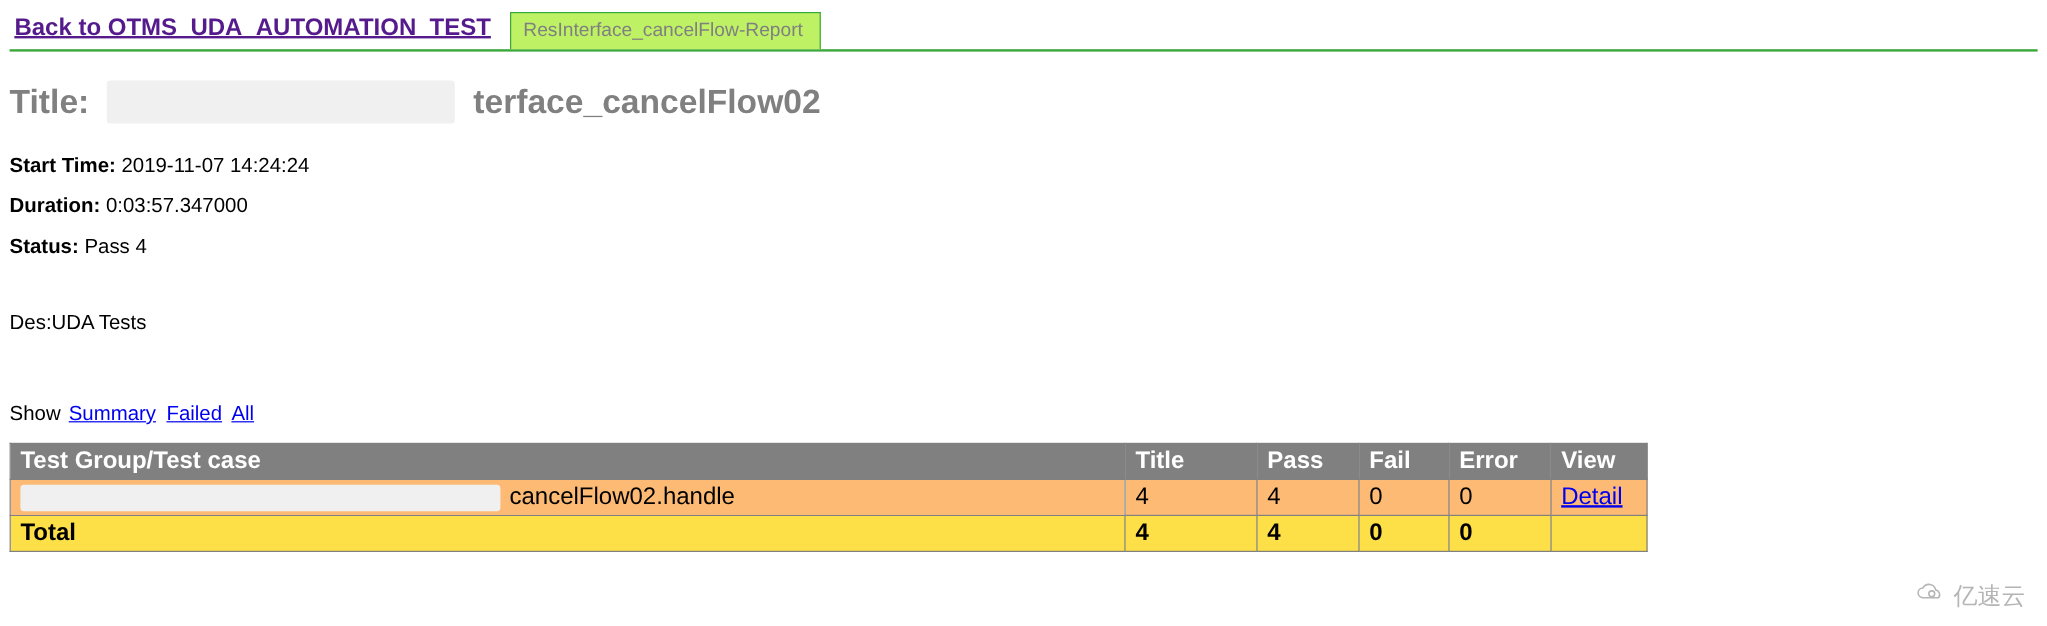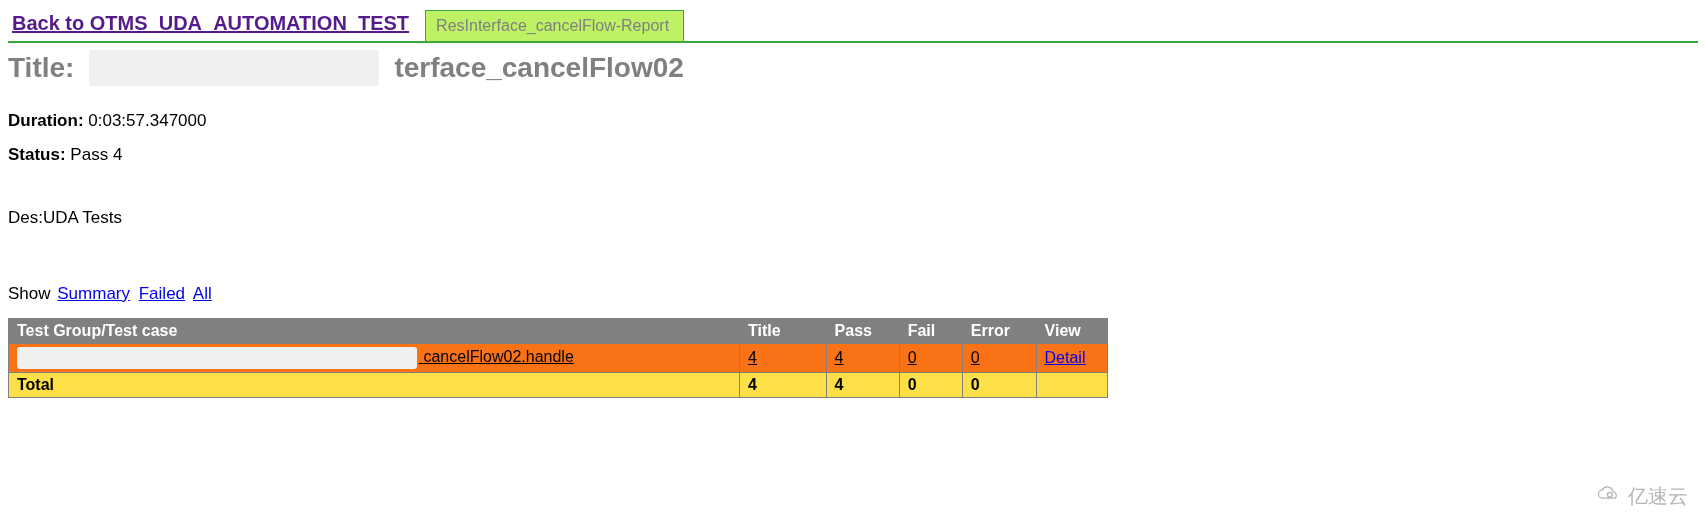--- a/index.html
+++ b/index.html
@@ -34,21 +34,21 @@
       font-size: 16px;
       padding: 6px 14px 6px 10px;
       margin-left: 10px;
       position: relative;
       bottom: -1px;
       background: #bef264;
     }
     .title-row {
       display: flex;
       align-items: center;
-      margin-top: 7px;
+      margin-top: 24px;
       margin-bottom: 18px;
       gap: 13px;
     }
     .title-prefix {
       color: #808080;
       font-size: 28px;
       font-weight: bold;
     }
     .redacted-block {
       display: inline-block;
@@ -86,41 +86,40 @@
       margin-right: 2px;
     }
     .filter-link {
       color: #0000ee;
       text-decoration: underline;
       margin-right: 4px;
     }
     
     .results-table {
       border-collapse: collapse;
-      width: 1100px;
+      width: 1365px;
       margin-top: 14px;
-      font-size: 16px;
+      font-size: 20px;
     }
     .results-table th {
       background: #808080;
       color: #ffffff;
       font-weight: bold;
       text-align: left;
       padding: 3px 8px;
       border: 1px solid #808080;
     }
     .results-table td {
       border: 1px solid #808080;
       padding: 3px 8px;
       text-align: left;
     }
     .pass-row td {
-      background: #f97316;
+      background: #fdba74;
       color: #000000;
-      text-decoration: underline;
     }
     .pass-row td:first-child {
       position: relative;
       padding-left: 8px;
     }
     .redacted-row {
       width: 400px;
       height: 22px;
       vertical-align: middle;
       margin-right: 2px;
@@ -166,20 +165,24 @@
   <div class="tab-box">ResInterface_cancelFlow-Report</div>
 </div>
 
 <div class="title-row">
   <span class="title-prefix">Title:</span>
   <span class="redacted-block redacted-title"></span>
   <span class="title-suffix">terface_cancelFlow02</span>
 </div>
 
 <div class="meta-block">
+  <div>
+    <span class="label">Start Time:</span>
+    <span>2019-11-07 14:24:24</span>
+  </div>
   <div>
     <span class="label">Duration:</span>
     <span>0:03:57.347000</span>
   </div>
   <div>
     <span class="label">Status:</span>
     <span>Pass 4</span>
   </div>
 </div>
 

